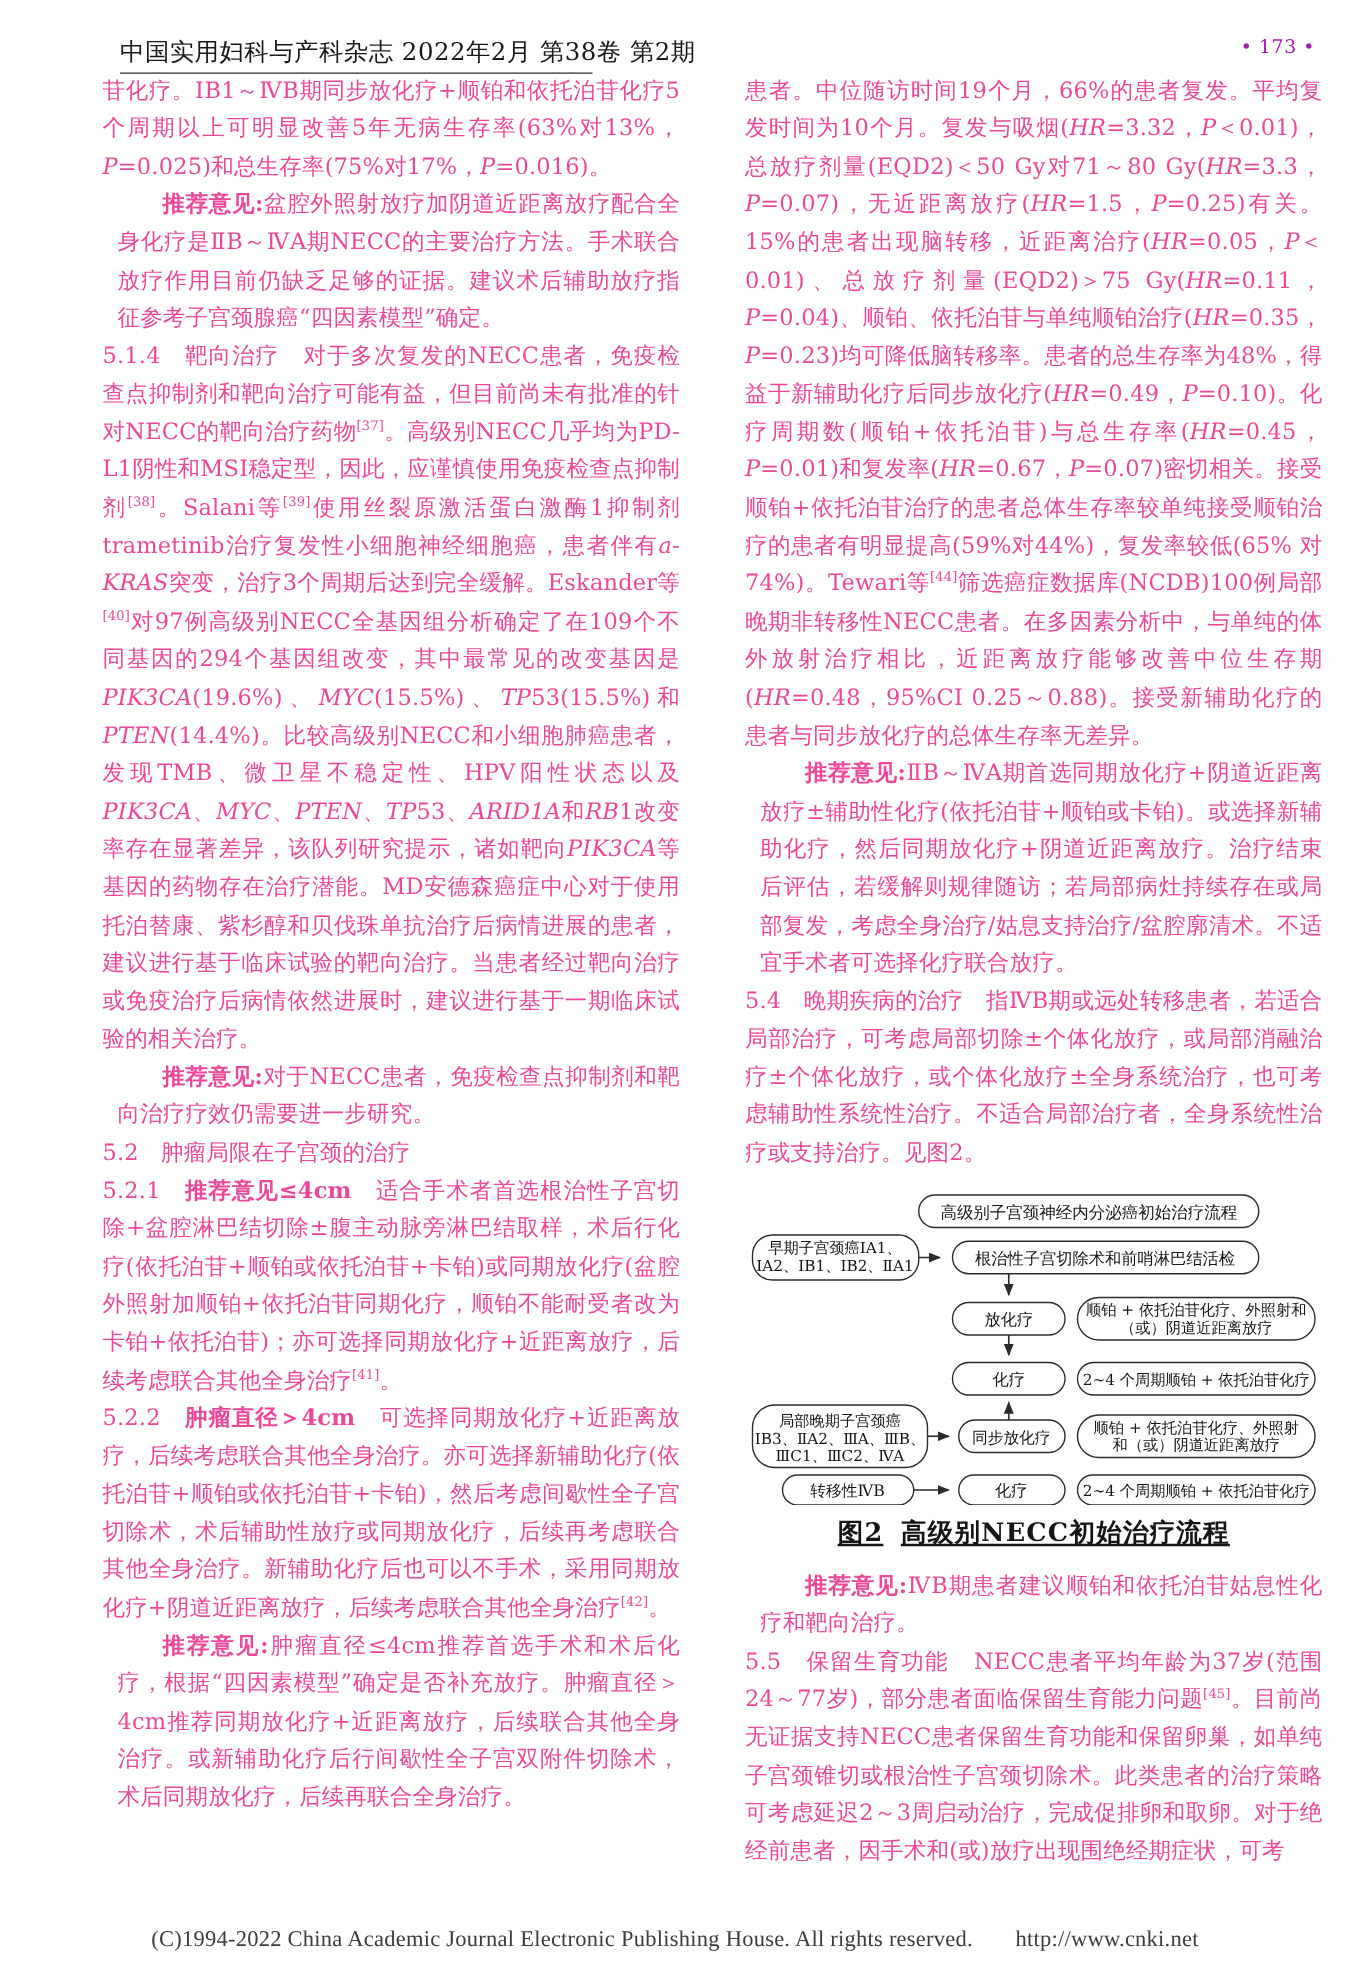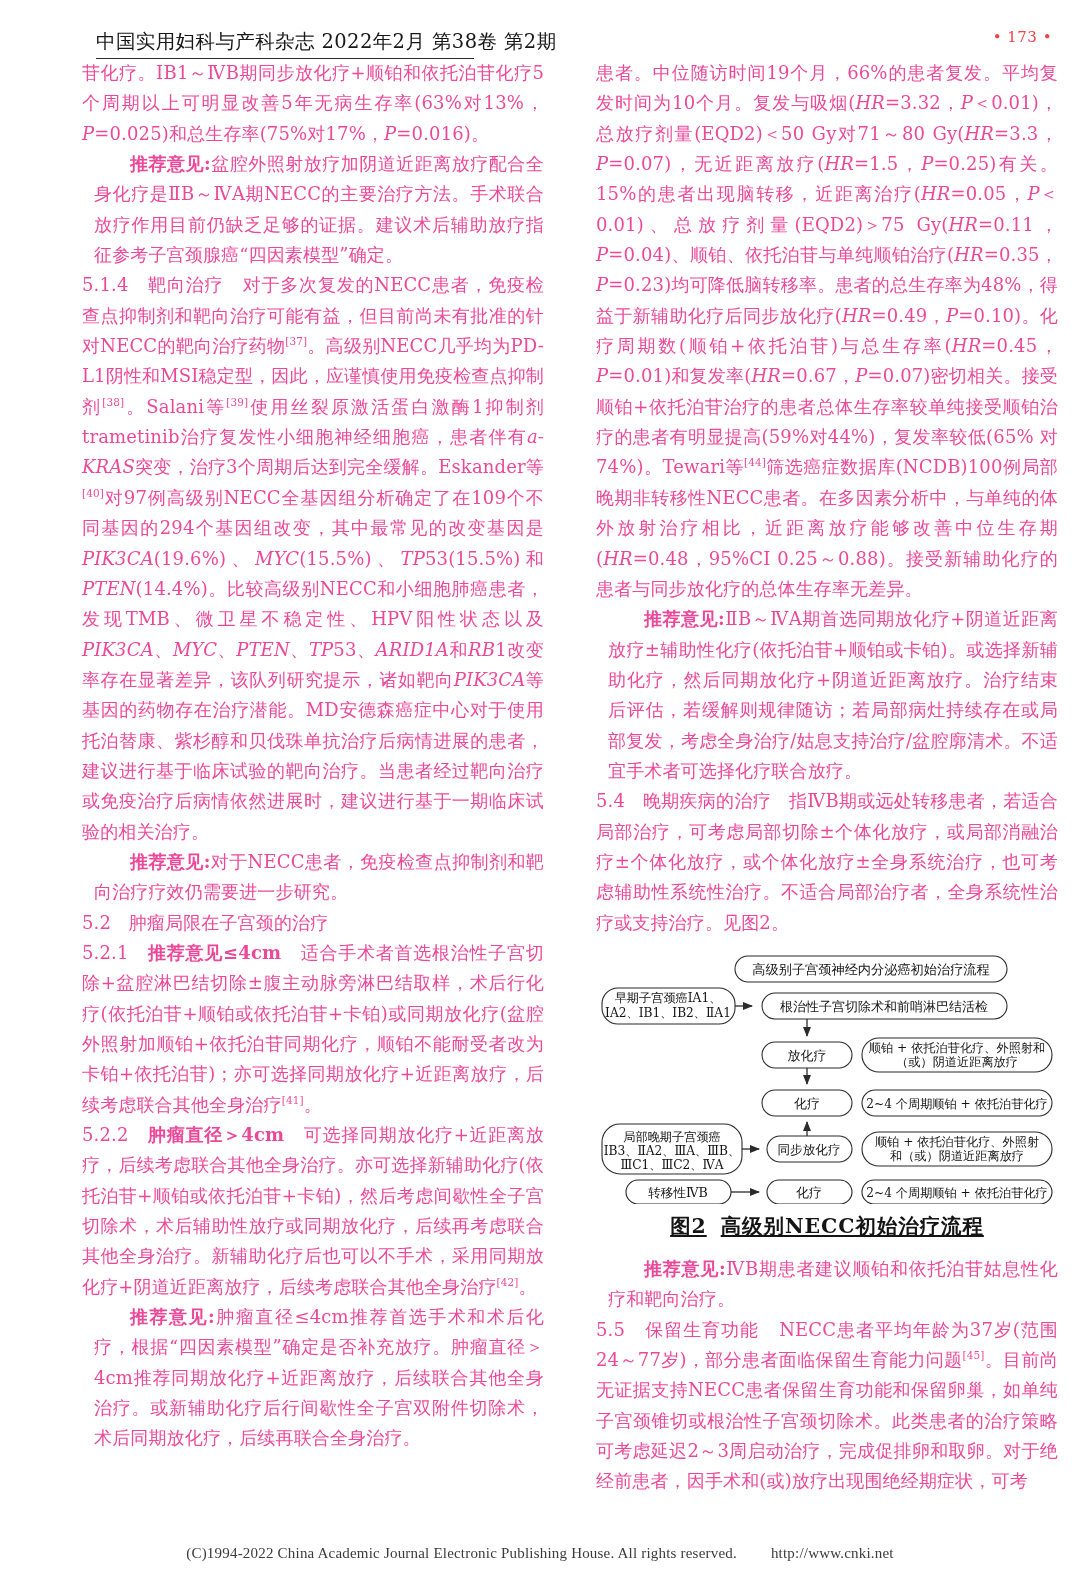--- a/index.html
+++ b/index.html
@@ -32,21 +32,21 @@
   .runhead-rule {
     position: absolute;
     left: 96px; top: 38px;
     width: 378px; height: 1px;
     background: #2b2b2b;
   }
   .runhead-page {
     position: absolute;
     right: 28px; top: 8px;
     font-size: 15px;
-    color: #ef4444;
+    color: #a21caf;
     letter-spacing: 0.5px;
   }
 
   
   .col {
     position: absolute;
     top: 58px;
     width: 462px;
   }
   .col-left  { left: 82px; }
@@ -89,21 +89,21 @@
     text-decoration: underline;
   }
   .figcap .capnum { margin-right: 14px; }
 
   
   .footer {
     position: absolute;
     left: 0; right: 0; bottom: 14px;
     text-align: center;
     font-family: "Liberation Serif", "DejaVu Serif", serif;
-    font-size: 15px;
+    font-size: 18px;
     color: #3b3b3b;
     letter-spacing: 0.2px;
   }
   .footer .flink { margin-left: 34px; }
 
   .nowrapn { white-space: nowrap; }
 </style>
 </head>
 <body>
 

